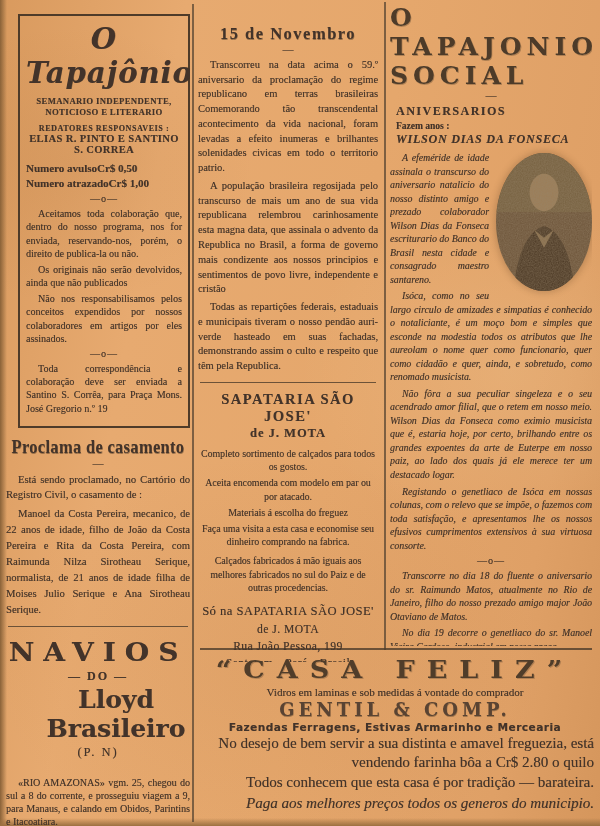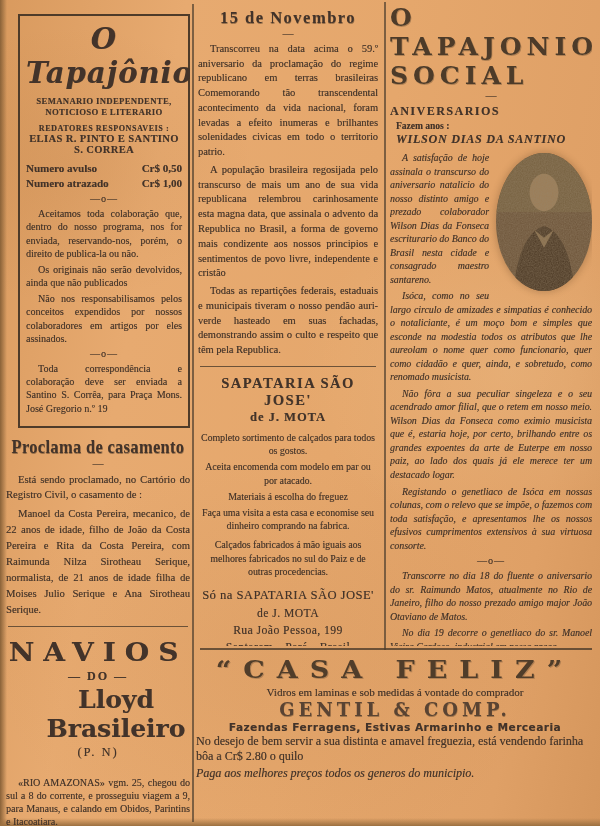--- a/index.html
+++ b/index.html
@@ -20,35 +20,35 @@
   .ink{ text-shadow:0.3px 0.3px 0.6px rgba(62,46,30,0.45); }
 
   .vrule{position:absolute;background:#5a4733;opacity:0.75;}
   #vrule-1{left:192px;top:4px;width:2px;height:818px;}
   #vrule-2{left:384px;top:2px;width:2px;height:648px;}
   .hrule{position:absolute;height:2px;background:#4e3c2a;opacity:0.8;}
   #hrule-bottom-ad{left:200px;top:648px;width:392px;}
 
   
   #col-left{position:absolute;left:6px;top:12px;width:184px;height:816px;overflow:hidden;}
-  #col-center{position:absolute;left:198px;top:8px;width:180px;height:638px;overflow:hidden;}
+  #col-center{position:absolute;left:198px;top:24px;width:180px;height:638px;overflow:hidden;}
   #col-right{position:absolute;left:390px;top:4px;width:202px;height:642px;overflow:hidden;}
   #bottom-ad{position:absolute;left:196px;top:654px;width:398px;height:168px;overflow:hidden;text-align:center;}
 
   p{margin:0 0 3px 0;text-align:justify;font-size:10px;line-height:1.32;}
   p.ind{text-indent:12px;}
 
   
   #masthead-box{border:2px solid #4e3b29;margin:2px 0 10px 12px;padding:6px 6px 8px 6px;}
   .masthead-title{font-family:"DejaVu Serif","Liberation Serif",serif;font-style:italic;font-weight:bold;font-size:29px;text-align:center;margin:0 0 6px 0;letter-spacing:1px;}
   .masthead-sub{font-size:8.6px;font-weight:bold;text-align:center;letter-spacing:0.4px;line-height:1.25;margin-bottom:7px;}
   .masthead-edlabel{font-size:8px;font-weight:bold;text-align:center;letter-spacing:0.6px;}
   .masthead-editors{font-size:10.5px;font-weight:bold;text-align:center;letter-spacing:0.4px;margin-bottom:6px;}
   .tiny-div{text-align:center;font-size:10px;letter-spacing:1px;margin:2px 0 3px 0;}
-  .price-row{display:flex;justify-content:space-between;font-size:11px;font-weight:bold;line-height:1.35;}
+  .price-row{display:flex;justify-content:flex-start;font-size:11px;font-weight:bold;line-height:1.35;}
 
   .sec-head{font-weight:bold;text-align:center;margin:0 0 1px 0;}
   .dash-under{text-align:center;font-size:11px;line-height:0.8;margin-bottom:4px;}
 
   #proclama .sec-head{font-size:16.5px;letter-spacing:0.3px;transform:scaleY(1.08);}
   #proclama p{font-size:10.6px;line-height:1.5;}
   .sec-rule{border:none;border-top:1.6px solid #4e3c2a;opacity:0.8;margin:8px 2px;}
 
   .navios-t1{font-family:"DejaVu Serif",serif;font-weight:bold;font-size:28px;letter-spacing:9px;text-align:center;margin:2px 0 0 0;transform:scaleY(0.95);}
   .navios-t2{font-size:12px;font-weight:bold;text-align:center;letter-spacing:2px;margin:1px 0;}
@@ -60,33 +60,33 @@
 
   #sapataria .sec-head{font-size:14.5px;letter-spacing:1.5px;}
   #sapataria .sub-head{font-size:12.5px;font-weight:bold;text-align:center;margin-bottom:6px;letter-spacing:1px;}
   #sapataria p{font-size:9.8px;line-height:1.35;}
   #sapataria p.c{text-align:center;}
   .sap-footer{font-size:11.5px;text-align:center;line-height:1.5;letter-spacing:0.5px;}
   .sap-footer .l1{font-size:12.5px;}
 
   .social-title{font-family:"DejaVu Serif",serif;font-weight:bold;font-size:25px;letter-spacing:5px;text-align:left;line-height:1.15;margin:0;color:#4d3b29;text-shadow:0.8px 0.8px 0 rgba(77,59,41,0.35), -0.5px -0.5px 0 rgba(233,180,125,0.6);}
   .social-dash{text-align:center;font-size:11px;line-height:0.9;margin:1px 0 2px 0;}
-  .social-anh{font-size:12px;font-weight:bold;letter-spacing:1.5px;margin:3px 0 2px 0;}
+  .social-anh{font-size:12px;font-weight:bold;letter-spacing:1.5px;margin:3px 0 2px 6px;}
   .social-fazem{font-size:9.5px;font-weight:bold;margin-left:6px;margin-bottom:1px;}
   .social-name{font-size:12px;font-weight:bold;font-style:italic;letter-spacing:0.8px;margin:0 0 4px 6px;}
   #col-right p{font-style:italic;font-size:9.8px;line-height:1.38;}
   #portrait-photo{float:right;width:96px;height:138px;margin:2px 0 4px 7px;border-radius:50%;overflow:hidden;box-shadow:inset 0 0 10px 5px rgba(228,167,108,0.55), 0 0 6px 2px rgba(90,60,30,0.25);}
   #portrait-photo svg{display:block;width:100%;height:100%;}
 
   .cf-title{font-family:"DejaVu Serif",serif;font-weight:bold;font-size:27px;letter-spacing:12px;margin:0;transform:scaleY(0.9);color:#503d2a;text-shadow:1px 1px 0 rgba(80,61,42,0.3);}
   .cf-line1{font-size:11px;margin:1px 0;}
   .cf-company{font-family:"DejaVu Serif",serif;font-weight:bold;font-size:18px;letter-spacing:4px;margin:0;opacity:0.85;transform:scaleY(1.05);}
   .cf-line2{font-size:11.5px;font-weight:bold;letter-spacing:0.5px;margin:1px 0;font-family:"DejaVu Sans","Liberation Sans",sans-serif;font-size:10.5px;}
   .cf-line3{font-size:12.5px;letter-spacing:2.5px;margin:1px 0 2px 0;}
-  #bottom-ad p{text-align:left;font-size:12px;line-height:1.28;margin:0 0 1px 0;}
+  #bottom-ad p{text-align:right;font-size:15px;line-height:1.28;margin:0 0 1px 0;}
   .cf-italic{font-style:italic;}
 </style>
 </head>
 <body>
 
 <div id="page">
   <div class="scan-edge-left"></div>
   <div class="scan-edge-bottom"></div>
   <div class="vrule" id="vrule-1"></div>
   <div class="vrule" id="vrule-2"></div>
@@ -161,52 +161,53 @@
       </div>
     </div>
   </div>
 
   <div id="col-right" class="ink">
     <div class="social-title">O TAPAJONIO</div>
     <div class="social-title">SOCIAL</div>
     <div class="social-dash">—</div>
     <div class="social-anh">ANIVERSARIOS</div>
     <div class="social-fazem">Fazem anos :</div>
-    <div class="social-name">WILSON DIAS DA SANTINO</div>
+    <div class="social-name">WILSON DIAS DA FONSECA</div>
 
     <div>
       <div id="portrait-photo">
         <svg viewBox="0 0 100 140" preserveAspectRatio="none">
           <defs>
             <filter id="grain" x="0" y="0" width="100%" height="100%">
               <feTurbulence type="fractalNoise" baseFrequency="0.8" numOctaves="2"></feTurbulence>
               <feColorMatrix type="matrix" values="0 0 0 0 0.32  0 0 0 0 0.24  0 0 0 0 0.15  0 0 0 0.55 0"></feColorMatrix>
             </filter>
           </defs>
           <rect width="100" height="140" fill="#6d5439"></rect>
           <rect width="100" height="60" fill="#76603f"></rect>
           <ellipse cx="50" cy="40" rx="15" ry="19" fill="#9b7d57"></ellipse>
           <path d="M18 140 Q24 82 50 74 Q76 82 82 140 Z" fill="#4a3723"></path>
           <path d="M40 78 L50 96 L60 78 L50 86 Z" fill="#8a6f4c"></path>
           <rect width="100" height="140" filter="url(#grain)"></rect>
         </svg>
       </div>
-      <p class="ind">A satisfação de hoje assinala o transcurso do aniversario natalicio do nosso distinto amigo e prezado colaborador Wilson Dias da Fonseca escriturario do Banco do Brasil nesta cidade e consagrado maestro santareno.</p>
+      <p class="ind">A efeméride de idade assinala o transcurso do aniversario natalicio do nosso distinto amigo e prezado colaborador Wilson Dias da Fonseca escriturario do Banco do Brasil nesta cidade e consagrado maestro santareno.</p>
     </div>
     <p class="ind">Isóca, como no seu largo circulo de amizades e simpatias é conhecido o notaliciante, é um moço bom e simples que esconde na modestia todos os atributos que lhe aureolam o nome quer como funcionario, quer como cidadão e quer, ainda, e sobretudo, como renomado musicista.</p>
     <p class="ind">Não fôra a sua peculiar singeleza e o seu acendrado amor filial, que o retem em nosso meio. Wilson Dias da Fonseca como eximio musicista que é, estaria hoje, por certo, brilhando entre os grandes expoentes da arte de Euterpe em nosso paiz, ao lado dos quais já ele merece ter um destacado logar.</p>
     <p class="ind">Registando o genetliaco de Isóca em nossas colunas, com o relevo que se impõe, o fazemos com toda satisfação, e apresentamos lhe os nossos efusivos cumprimentos extensivos à sua virtuosa consorte.</p>
     <div class="tiny-div">—o—</div>
     <p class="ind">Transcorre no dia 18 do fluente o aniversario do sr. Raimundo Matos, atualmente no Rio de Janeiro, filho do nosso prezado amigo major João Otaviano de Matos.</p>
     <p class="ind">No dia 19 decorre o genetliaco do sr. Manoel Vieira Cardoso, industrial em nossa praca.</p>
 
   </div>
 
   <div id="bottom-ad" class="ink">
     <div class="cf-title">“CASA FELIZ”</div>
     <div class="cf-line1">Vidros em laminas e sob medidas á vontade do comprador</div>
     <div class="cf-company">GENTIL &amp; COMP.</div>
     <div class="cf-line2">Fazendas Ferragens, Estivas Armarinho e Mercearia</div>
     <p>No desejo de bem servir a sua distinta e amavel freguezia, está vendendo farinha bôa a Cr$ 2.80 o quilo</p>
+    <p>Todos conhecem que esta casa é por tradição — barateira.</p>
     <p class="cf-italic">Paga aos melhores preços todos os generos do municipio.</p>
 
   </div>
 </div>
 
 </body></html>

